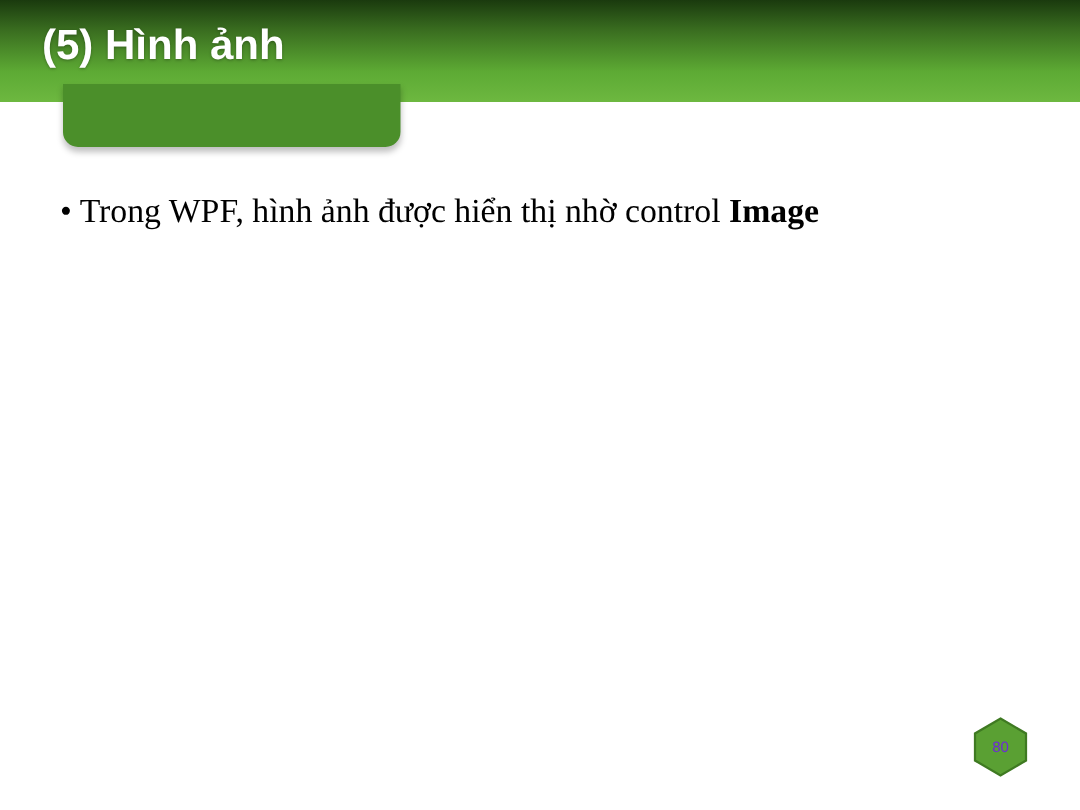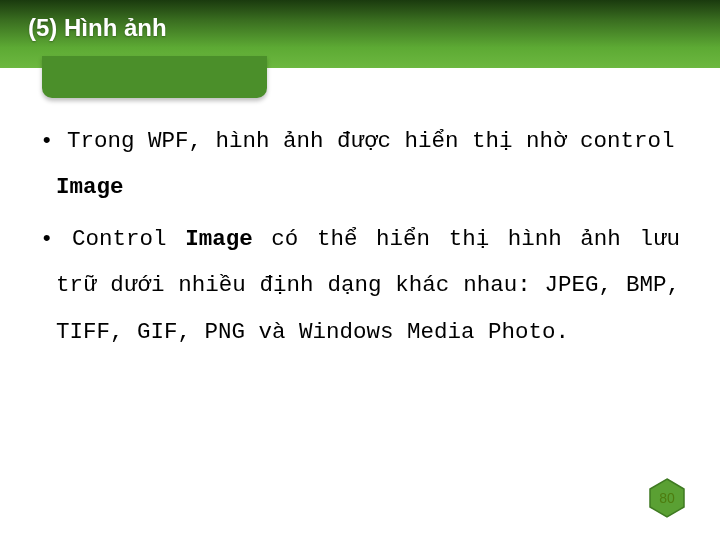--- a/index.html
+++ b/index.html
@@ -31,30 +31,29 @@
     border-bottom-left-radius: 10px;
     border-bottom-right-radius: 10px;
     box-shadow: 0 3px 4px rgba(0,0,0,0.25);
   }
   .title {
     position: absolute;
     top: 14px;
     left: 28px;
     font-family: Arial, Helvetica, sans-serif;
     font-weight: bold;
-    font-size: 24px;
+    font-size: 28px;
     color: #ffffff;
     text-shadow: 0 1px 2px rgba(0,0,0,0.3);
   }
   .content {
     position: absolute;
     top: 118px;
     left: 40px;
     width: 640px;
-    font-family: Liberation Mono, monospace;
   }
   .bullet {
     font-size: 22.5px;
     line-height: 2.05;
     margin: 0 0 6px 0;
     text-indent: -16px;
     padding-left: 16px;
   }
   .bullet.justify {
     text-align: justify;
@@ -73,40 +72,37 @@
   .page-num {
     position: absolute;
     top: 0;
     left: 0;
     width: 38px;
     height: 40px;
     display: flex;
     align-items: center;
     justify-content: center;
     font-family: Arial, sans-serif;
-    font-size: 14px;
-    color: #4d7c0f;
+    font-size: 10px;
+    color: #6d28d9;
   }
 </style>
 </head>
 <body>
 
 <div class="header-bar"></div>
 <div class="tab"></div>
 <div class="title">(5) Hình ảnh</div>
 
 <div class="content">
 
   <p class="bullet">
     <span>• Trong WPF, hình ảnh được hiển thị nhờ control </span><b>Image</b><span></span>
   </p>
 
-  <p class="bullet justify">
-    <span>• Control </span><b>Image</b><span> có thể hiển thị hình ảnh lưu trữ dưới nhiều định dạng khác nhau: JPEG, BMP, TIFF, GIF, PNG và Windows Media Photo.</span>
-  </p>
 
 
 </div>
 
 <div class="page-badge">
   <svg width="38" height="40" viewBox="0 0 38 40">
     <polygon points="19,1 36,11 36,29 19,39 2,29 2,11" fill="#5aa033" stroke="#3f7a22" stroke-width="1.5"></polygon>
   </svg>
   <div class="page-num">80</div>
 </div>

